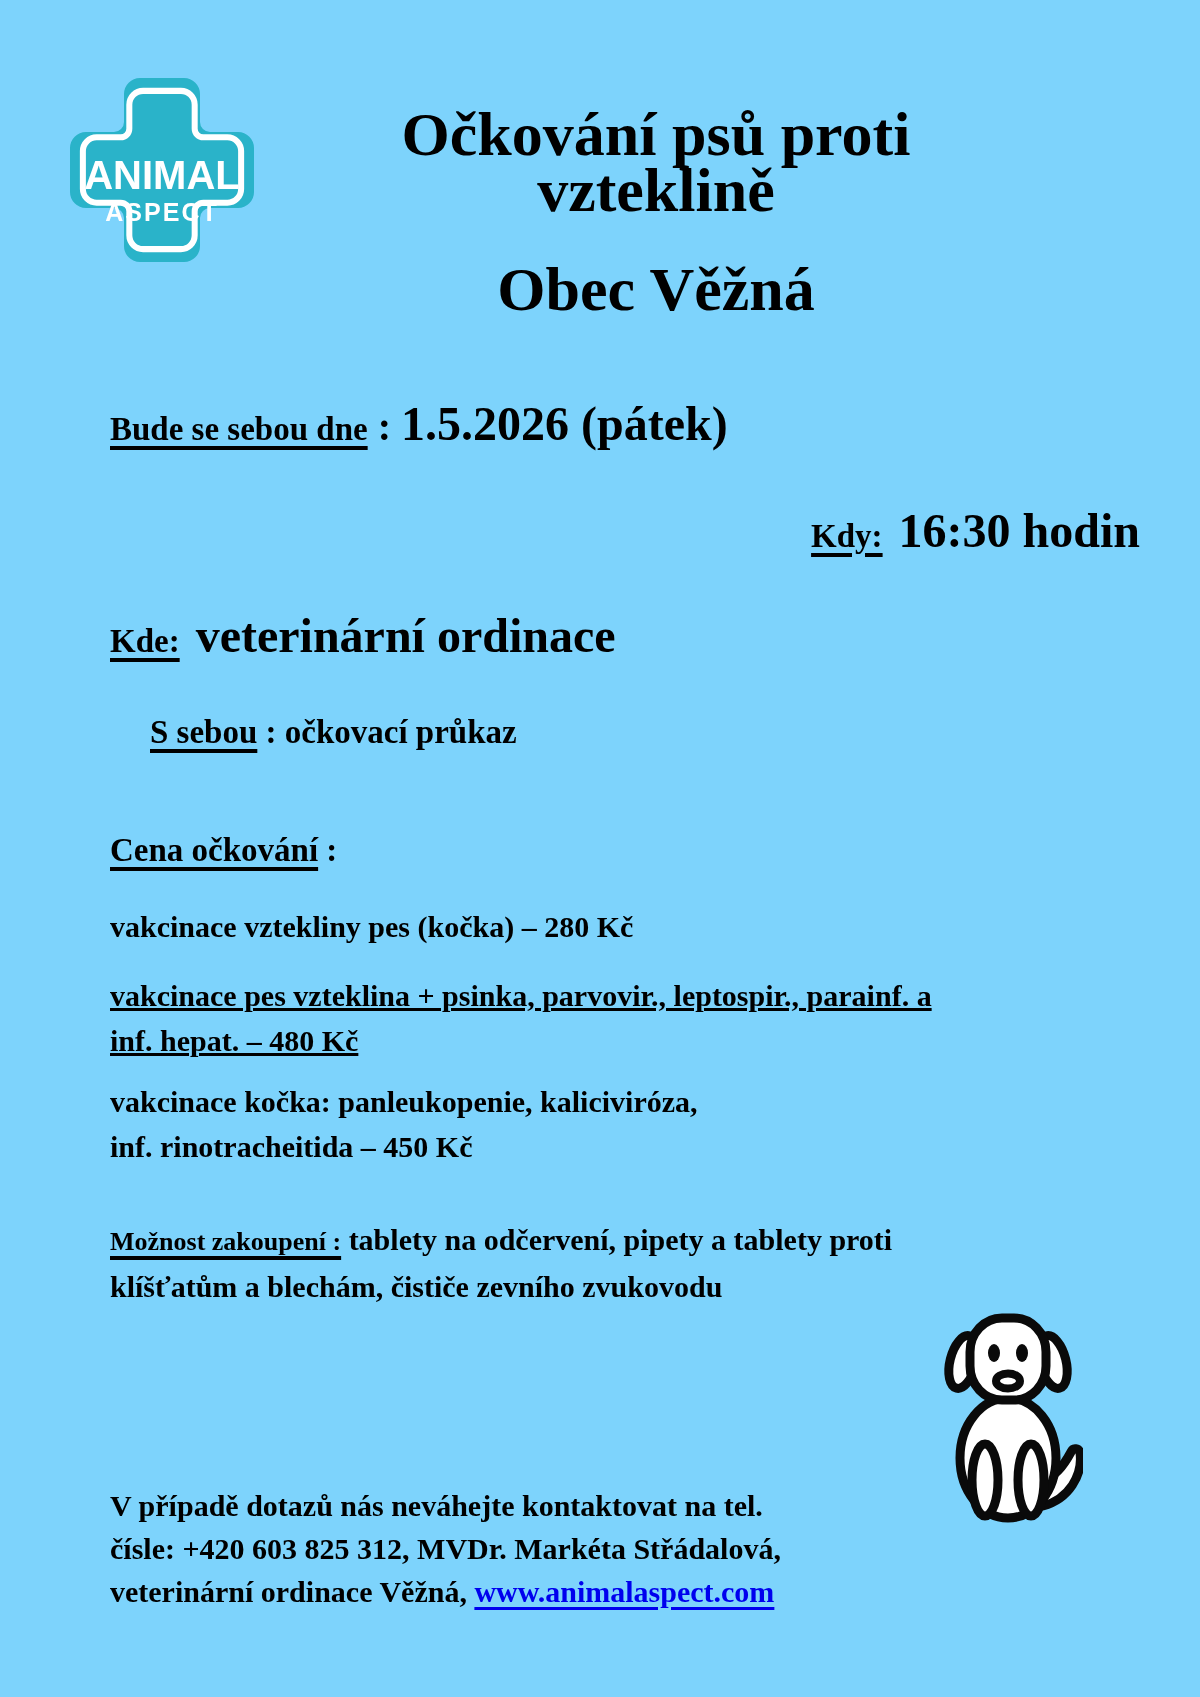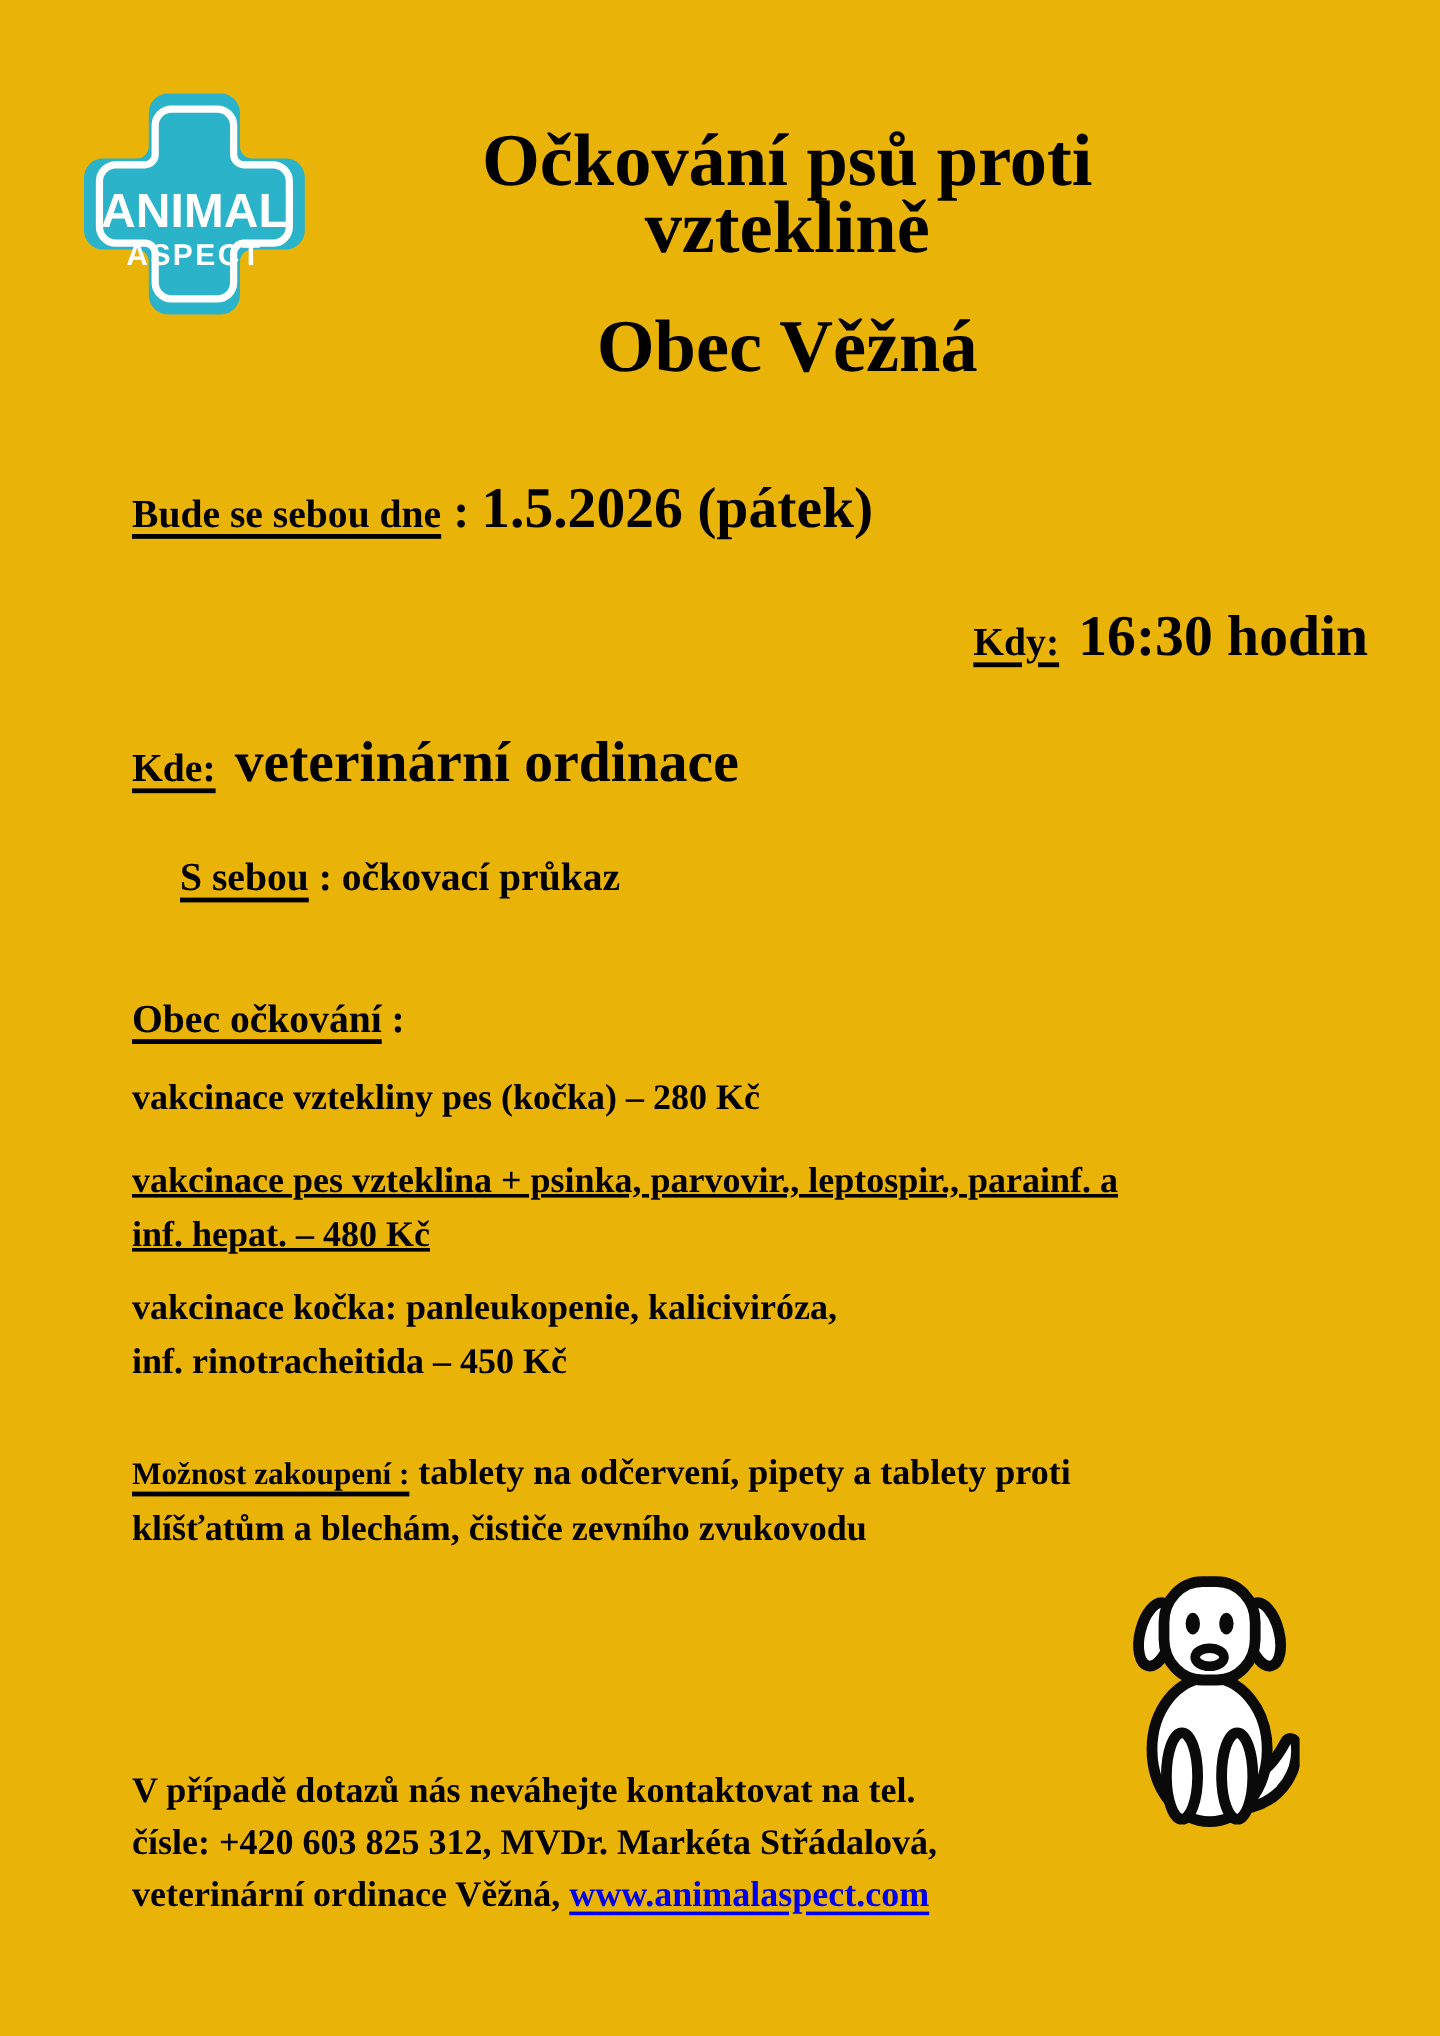--- a/index.html
+++ b/index.html
@@ -1,20 +1,20 @@
 <!DOCTYPE html>
 <html><head>
 <meta charset="utf-8">
 <style>
   * { margin:0; padding:0; box-sizing:border-box; }
   html,body { background:#ffffff; }
   body { font-family:"Liberation Serif", serif; color:#000; }
   .page {
     position:relative; width:1200px; height:1697px;
-    background:#eab308; overflow:hidden; margin:0 auto;
+    background:#7dd3fc; overflow:hidden; margin:0 auto;
   }
   
   .header { display:flex; align-items:flex-start; padding:70px 0 0 62px; }
   .logo-box { width:200px; height:200px; flex:0 0 auto; }
   .titles { flex:1; text-align:center; padding:36px 170px 0 20px; }
   .title-line { font-size:62px; font-weight:bold; line-height:56px; }
   .title-line.second { margin-top:43px; }
   
   .content { padding:0 60px 0 110px; }
   .u {
@@ -28,21 +28,21 @@
   .line-big { line-height:58px; }
   .row-date  { margin-top:78px; }
   .row-time  { margin-top:38px;text-align:right; }
   .row-place { margin-top:36px; }
   .row-time .big, .row-place .big { margin-left:16px; }
   .row-bring { margin-top:36px; line-height:40px;margin-left:40px; }
   .row-bring .val { font-size:33px; font-weight:bold; }
   .body-txt { font-size:30px; font-weight:bold; line-height:45px; }
   .price-head { margin-top:72px; line-height:40px; }
   .price-head .colon { font-size:33px; font-weight:bold; }
-  .price-item-1 { margin-top:16px; }
+  .price-item-1 { margin-top:28px; }
   .price-item-2 { margin-top:24px;text-decoration:underline; }
   .price-item-3 { margin-top:16px; }
   .purchase { margin-top:48px; max-width:1010px; }
   .purchase .label { font-size:26px; }
   .contact { margin-top:175px; line-height:43px; max-width:760px; }
   .contact a { font-weight:bold; text-decoration:underline; text-decoration-thickness:3px; text-underline-offset:5px; }
   
   .dog { position:absolute; left:933px; top:1308px; width:150px; height:215px; }
 </style>
 </head>
@@ -77,21 +77,21 @@
 
     <div class="line-big row-place">
       <span class="label u">Kde:</span><span class="big">veterinární ordinace</span>
     </div>
 
     <div class="row-bring">
       <span class="label u">S sebou</span><span class="val"> : očkovací průkaz</span>
     </div>
 
     <div class="price-head">
-      <span class="label u">Obec očkování</span><span class="colon"> :</span>
+      <span class="label u">Cena očkování</span><span class="colon"> :</span>
     </div>
 
     <div class="body-txt price-item-1">
       <div>vakcinace vztekliny pes (kočka) – 280 Kč</div>
     </div>
 
     <div class="body-txt price-item-2">
       <div>vakcinace pes vzteklina + psinka, parvovir., leptospir., parainf. a</div>
       <div>inf. hepat. – 480 Kč</div>
     </div>

